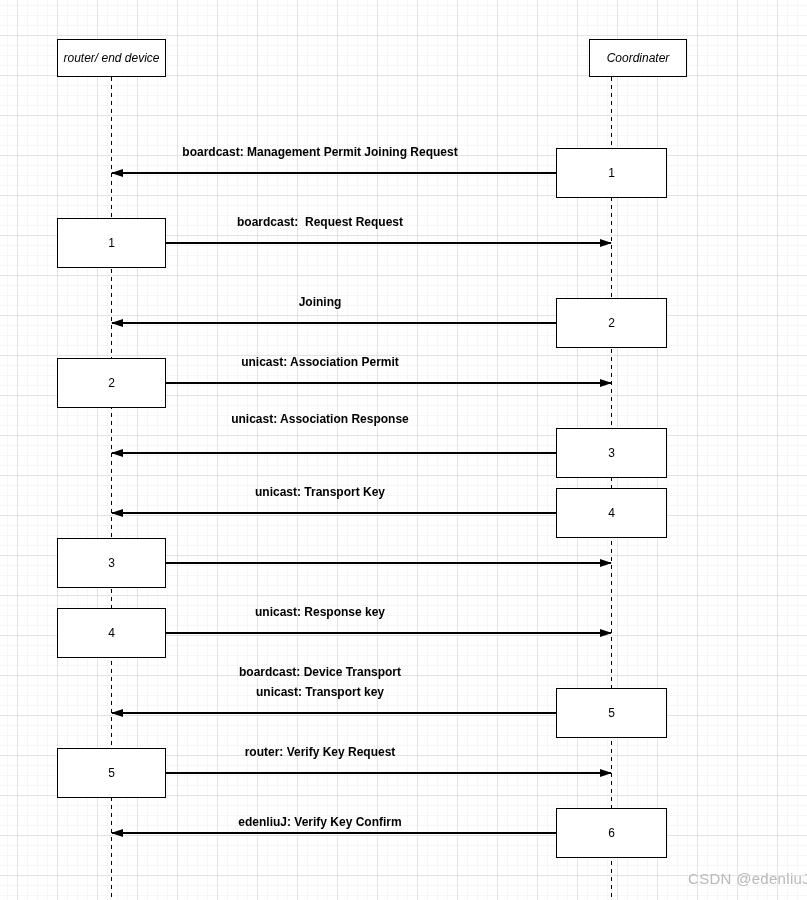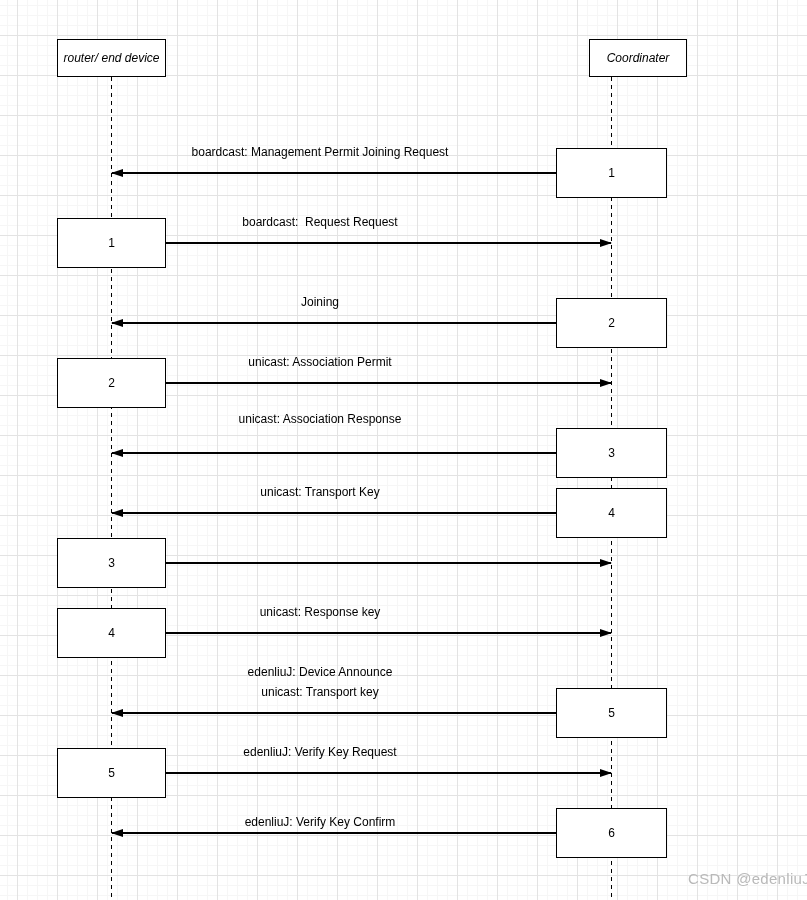--- a/index.html
+++ b/index.html
@@ -78,21 +78,21 @@
   }
   .step-box.b-left  { left: 57px;  width: 109px; }
   .step-box.b-right { left: 556px; width: 111px; }
 
   .msg-label {
     position: absolute;
     left: 60px;
     width: 520px;
     text-align: center;
     font-size: 12px;
-    font-weight: normal;
+    font-weight: bold;
     color: #000000;
     white-space: pre;
     line-height: 14px;
   }
 
   .watermark {
     position: absolute;
     left: 688px;
     top: 870px;
     font-size: 15px;
@@ -169,30 +169,30 @@
 
   <div>
     <div class="msg-label" style="top:605px">unicast: Response key</div>
     <div class="arrow" style="left:166px; top:632px; width:445px">
       <span class="head h-right"></span>
     </div>
     <div class="step-box b-left" style="top:608px">4</div>
   </div>
 
   <div>
-    <div class="msg-label" style="top:665px">edenliuJ: Device Announce</div>
+    <div class="msg-label" style="top:665px">boardcast: Device Transport</div>
     <div class="msg-label" style="top:685px">unicast: Transport key</div>
     <div class="arrow" style="left:112px; top:712px; width:444px">
       <span class="head h-left"></span>
     </div>
     <div class="step-box b-right" style="top:688px">5</div>
   </div>
 
   <div>
-    <div class="msg-label" style="top:745px">edenliuJ: Verify Key Request</div>
+    <div class="msg-label" style="top:745px">router: Verify Key Request</div>
     <div class="arrow" style="left:166px; top:772px; width:445px">
       <span class="head h-right"></span>
     </div>
     <div class="step-box b-left" style="top:748px">5</div>
   </div>
 
   <div>
     <div class="msg-label" style="top:815px">edenliuJ: Verify Key Confirm</div>
     <div class="arrow" style="left:112px; top:832px; width:444px">
       <span class="head h-left"></span>

